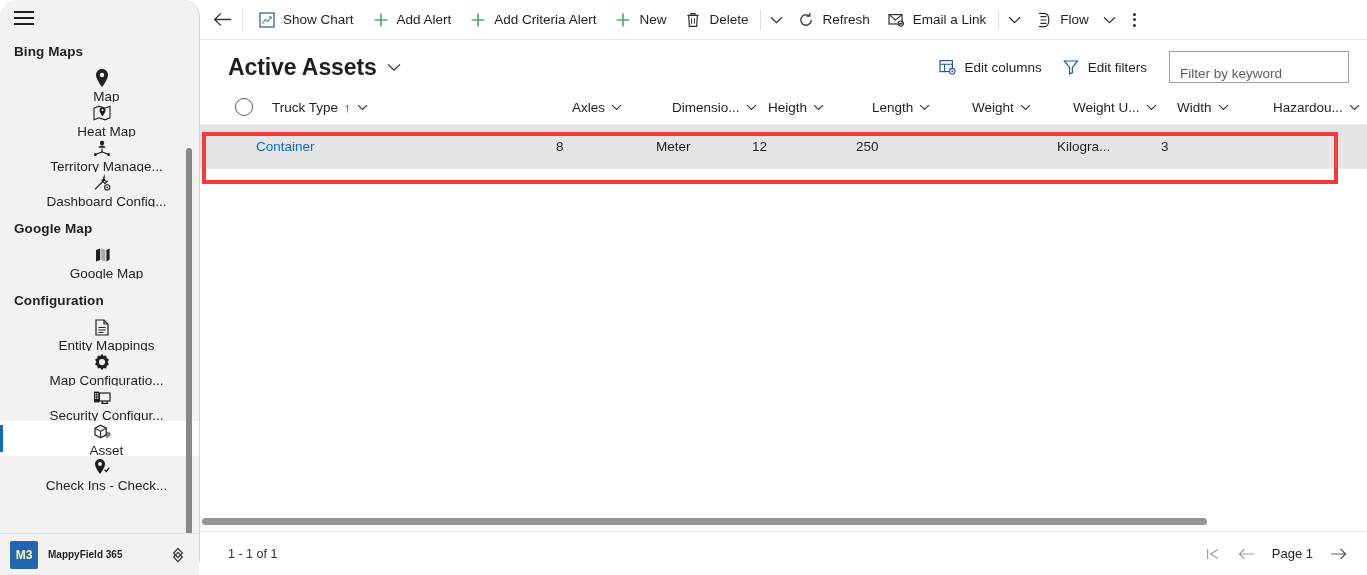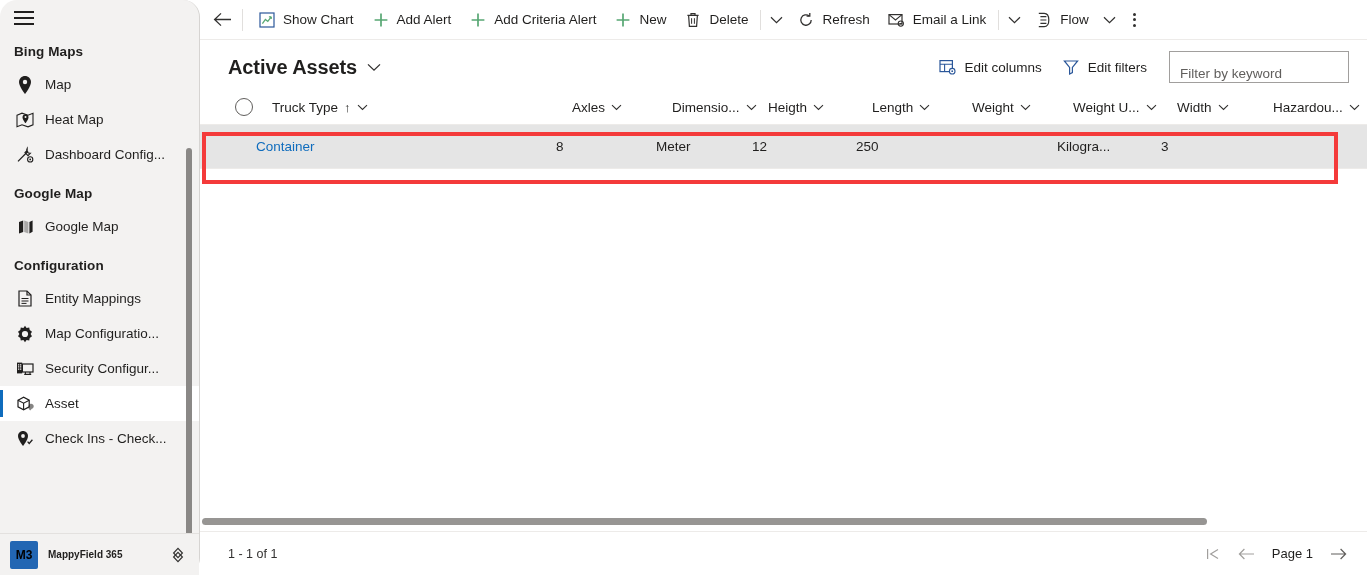--- a/index.html
+++ b/index.html
@@ -65,20 +65,21 @@
 
   .nav-item {
     display: flex;
     align-items: center;
     height: 35px;
     padding-left: 14px;
     cursor: pointer;
     position: relative;
     color: #201f1e;
     font-size: 13.5px;
+    flex-direction: column;
   }
   .nav-item .ico {
     width: 22px; height: 20px;
     flex: 0 0 22px;
     display: flex; align-items: center; justify-content: center;
     margin-right: 9px;
   }
   .nav-item .lbl {
     white-space: nowrap;
     overflow: hidden;
@@ -118,21 +119,21 @@
     flex: 0 0 42px;
     display: flex;
     align-items: center;
     padding-left: 10px;
     background: #f3f2f1;
     border-top: 1px solid #e3e1df;
   }
   .app-badge {
     width: 28px; height: 28px;
     background: #2266b3;
-    color: #000000;
+    color: #fef9c3;
     font-size: 12px;
     font-weight: bold;
     display: flex; align-items: center; justify-content: center;
     border-radius: 2px;
     flex: 0 0 28px;
   }
   .app-name {
     font-size: 10px;
     font-weight: bold;
     color: #201f1e;
@@ -224,21 +225,21 @@
   
   .titlerow {
     height: 46px;
     flex: 0 0 46px;
     display: flex;
     align-items: center;
     padding: 0 18px 0 28px;
     margin-top: 4px;
   }
   .view-title {
-    font-size: 20px;
+    font-size: 23px;
     color: #201f1e;
     font-weight: bold;
     letter-spacing: -.1px;
   }
   .title-chev {
     margin-left: 10px;
     display: flex; align-items: center;
     cursor: pointer;
     color: #323130;
   }
@@ -438,20 +439,32 @@
           <span class="ico">
             <svg width="18" height="18" viewBox="0 0 18 18">
                 <path d="M1 4.2 6 2.2l6 2 5-2v11.6l-5 2-6-2-5 2z" fill="none" stroke="#201f1e" stroke-width="1.1"></path>
                 <path d="M9.5 3.2c-1.7 0-3 1.3-3 3 0 2.3 3 6 3 6s3-3.7 3-6c0-1.7-1.3-3-3-3z" fill="#201f1e"></path>
                 <circle cx="9.5" cy="6.1" r="1" fill="#f3f2f1"></circle>
               </svg>
           </span>
           <span class="lbl">Heat Map</span>
         </div>
 
+        <div class="nav-item">
+          <span class="ico">
+            <svg width="18" height="18" viewBox="0 0 18 18">
+                <circle cx="9" cy="4" r="2.2" fill="#201f1e"></circle>
+                <path d="M9 6.4c-2 0-3.3 1-3.6 2.3h7.2C12.3 7.4 11 6.4 9 6.4z" fill="#201f1e"></path>
+                <path d="M9 9.5v4M3 15.2l6-2.2 6 2.2" stroke="#201f1e" stroke-width="1.2" fill="none"></path>
+                <circle cx="2.4" cy="15.6" r="1.5" fill="#201f1e"></circle>
+                <circle cx="15.6" cy="15.6" r="1.5" fill="#201f1e"></circle>
+              </svg>
+          </span>
+          <span class="lbl">Territory Manage...</span>
+        </div>
 
         <div class="nav-item">
           <span class="ico">
             <svg width="18" height="18" viewBox="0 0 18 18">
                 <path d="M2 15.4 12 5.2" stroke="#201f1e" stroke-width="1.3" fill="none"></path>
                 <path d="M11.2 2.2a3.4 3.4 0 0 0 3 5.2l-2.2 2.2-3-3 2.2-2.2z" fill="none" stroke="#201f1e" stroke-width="1.1"></path>
                 <circle cx="14.2" cy="13.4" r="2.6" fill="none" stroke="#201f1e" stroke-width="1.1"></circle>
                 <circle cx="14.2" cy="13.4" r=".9" fill="#201f1e"></circle>
               </svg>
           </span>

